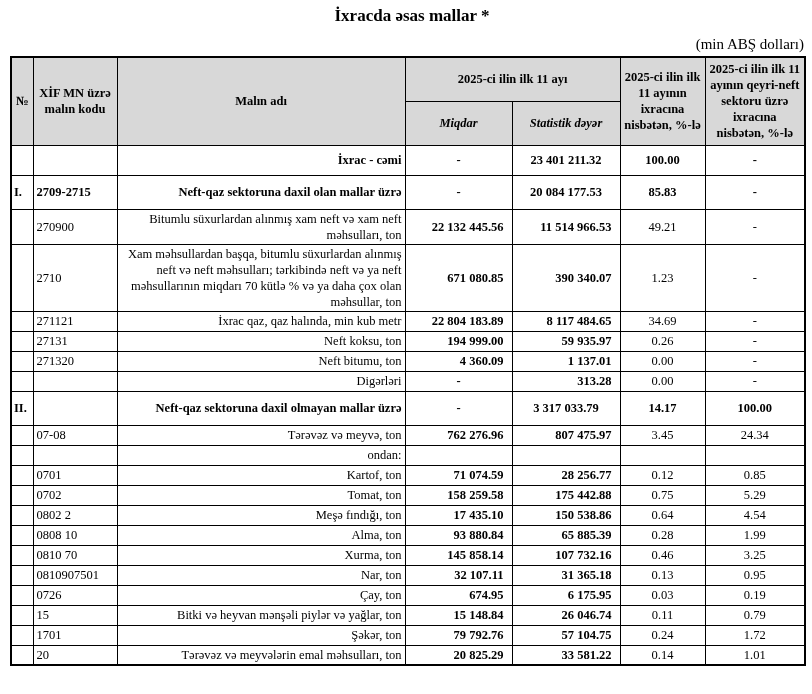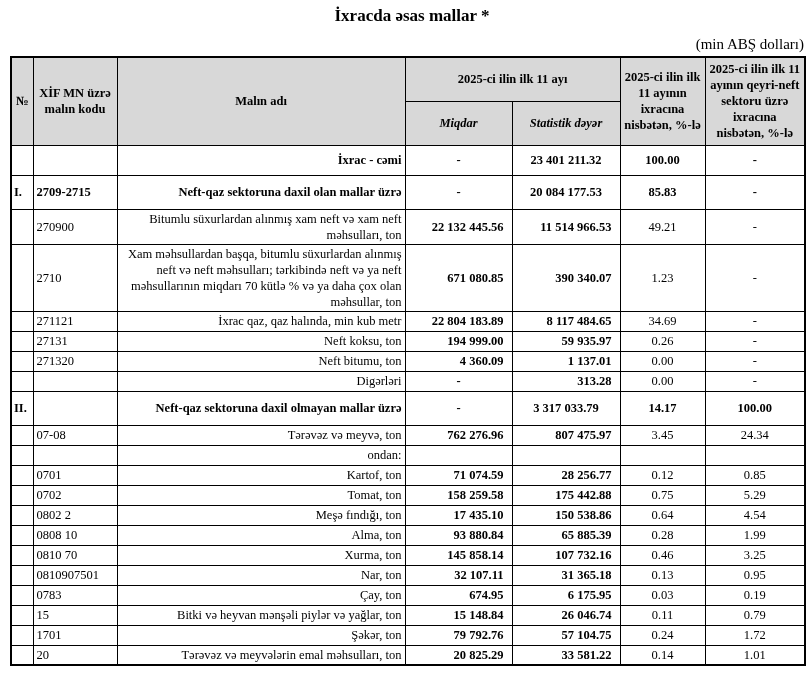--- a/index.html
+++ b/index.html
@@ -253,21 +253,21 @@
     <td class="c-num"></td>
     <td class="c-code">0810907501</td>
     <td class="c-name ind-1">Nar, ton</td>
     <td class="c-qty">32 107.11</td>
     <td class="c-val">31 365.18</td>
     <td class="c-pct">0.13</td>
     <td class="c-pct2">0.95</td>
   </tr>
         <tr class="item">
     <td class="c-num"></td>
-    <td class="c-code">0783</td>
+    <td class="c-code">0726</td>
     <td class="c-name">Çay, ton</td>
     <td class="c-qty">674.95</td>
     <td class="c-val">6 175.95</td>
     <td class="c-pct">0.03</td>
     <td class="c-pct2">0.19</td>
   </tr>
         <tr class="item">
     <td class="c-num"></td>
     <td class="c-code">15</td>
     <td class="c-name">Bitki və heyvan mənşəli piylər və yağlar, ton</td>

